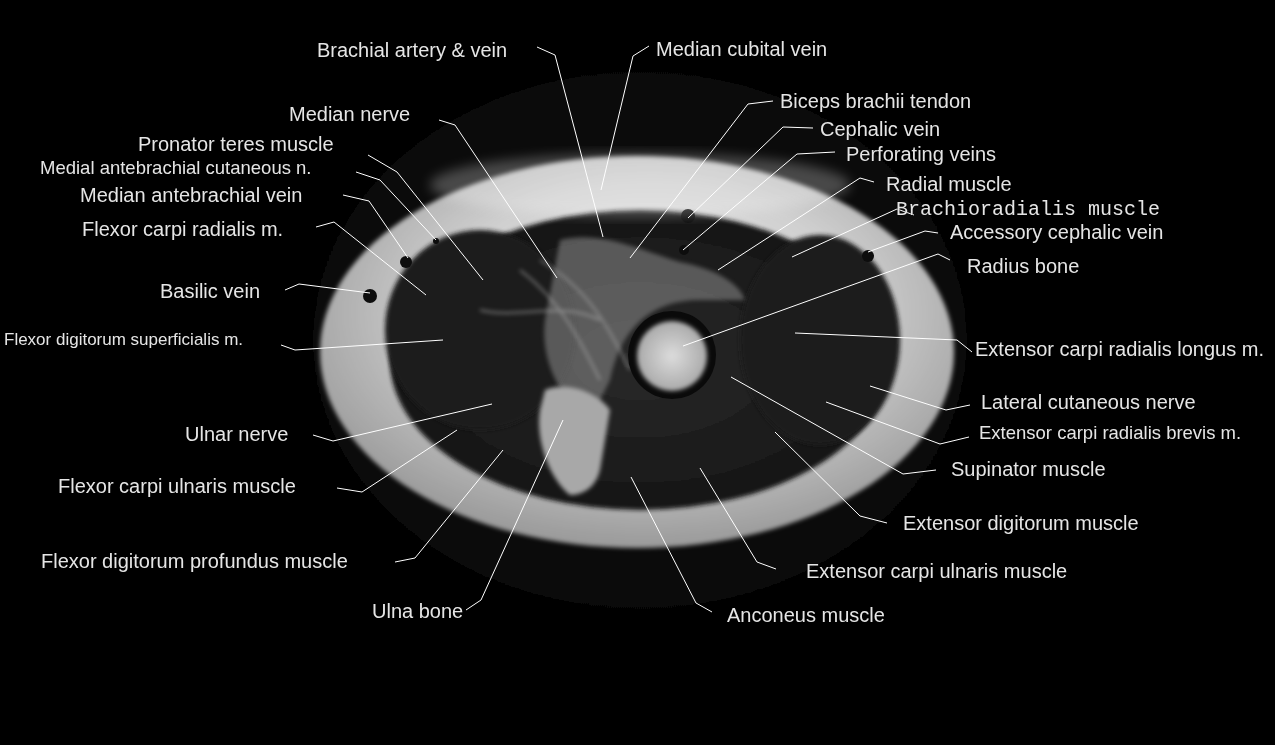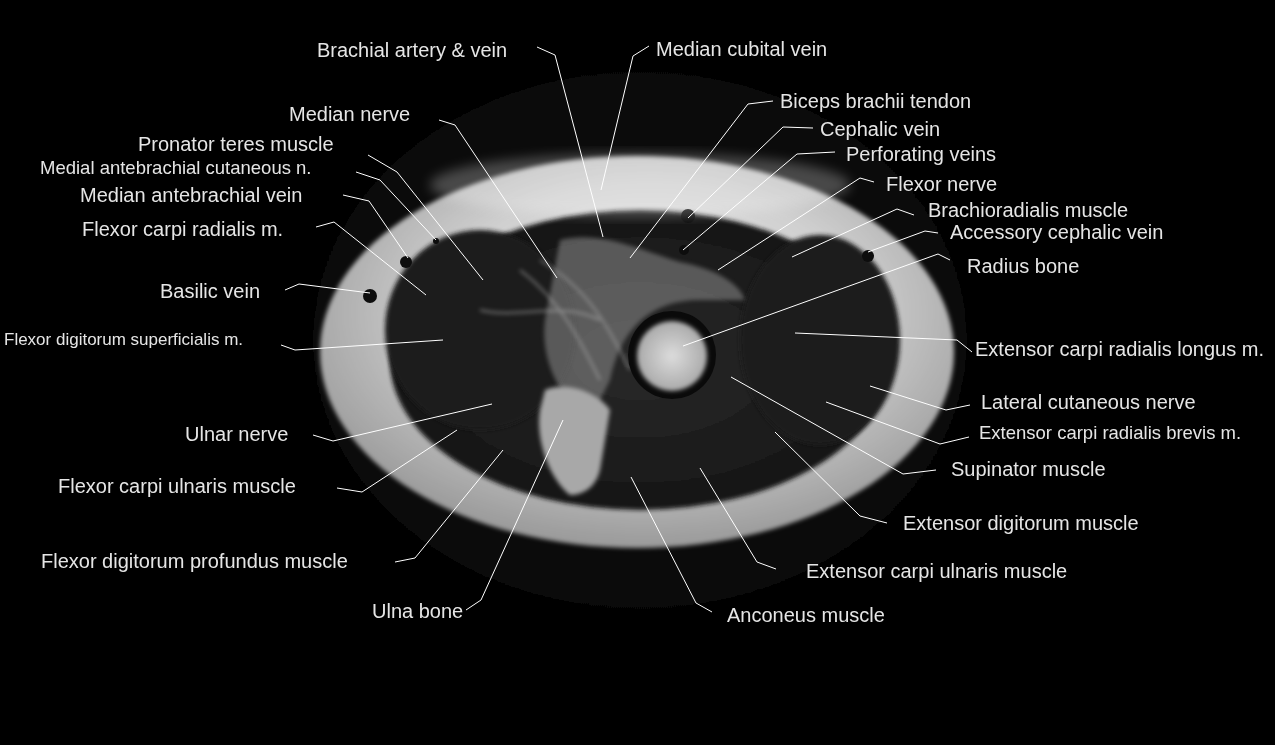--- a/index.html
+++ b/index.html
@@ -120,22 +120,22 @@
     <div class="lbl" style="left: 82px; top: 218px;">Flexor carpi radialis m.</div>
     <div class="lbl" style="left: 160px; top: 280px;">Basilic vein</div>
     <div class="lbl sm" style="left: 4px; top: 330px;">Flexor digitorum superficialis m.</div>
     <div class="lbl" style="left: 185px; top: 423px;">Ulnar nerve</div>
     <div class="lbl" style="left: 58px; top: 475px;">Flexor carpi ulnaris muscle</div>
     <div class="lbl" style="left: 41px; top: 550px;">Flexor digitorum profundus muscle</div>
     <div class="lbl" style="left: 372px; top: 600px;">Ulna bone</div>
     <div class="lbl" style="left: 780px; top: 90px;">Biceps brachii tendon</div>
     <div class="lbl" style="left: 820px; top: 118px;">Cephalic vein</div>
     <div class="lbl" style="left: 846px; top: 143px;">Perforating veins</div>
-    <div class="lbl" style="left: 886px; top: 173px;">Flexor nerve</div>
-    <div class="lbl" style="left: 928px; top: 199px;">Brachioradialis muscle</div>
+    <div class="lbl" style="left: 886px; top: 173px;">Radial muscle</div>
+    <div class="lbl" style="left: 896px; top: 199px; font-family: Liberation Mono, monospace;">Brachioradialis muscle</div>
     <div class="lbl" style="left: 950px; top: 221px;">Accessory cephalic vein</div>
     <div class="lbl" style="left: 967px; top: 255px;">Radius bone</div>
     <div class="lbl" style="left: 975px; top: 338px;">Extensor carpi radialis longus m.</div>
     <div class="lbl" style="left: 981px; top: 391px;">Lateral cutaneous nerve</div>
     <div class="lbl md" style="left: 979px; top: 423px;">Extensor carpi radialis brevis m.</div>
     <div class="lbl" style="left: 951px; top: 458px;">Supinator muscle</div>
     <div class="lbl" style="left: 903px; top: 512px;">Extensor digitorum muscle</div>
     <div class="lbl" style="left: 799px; top: 560px; margin-left: 7px;">Extensor carpi ulnaris muscle</div>
     <div class="lbl" style="left: 727px; top: 604px;">Anconeus muscle</div>
   </div>

